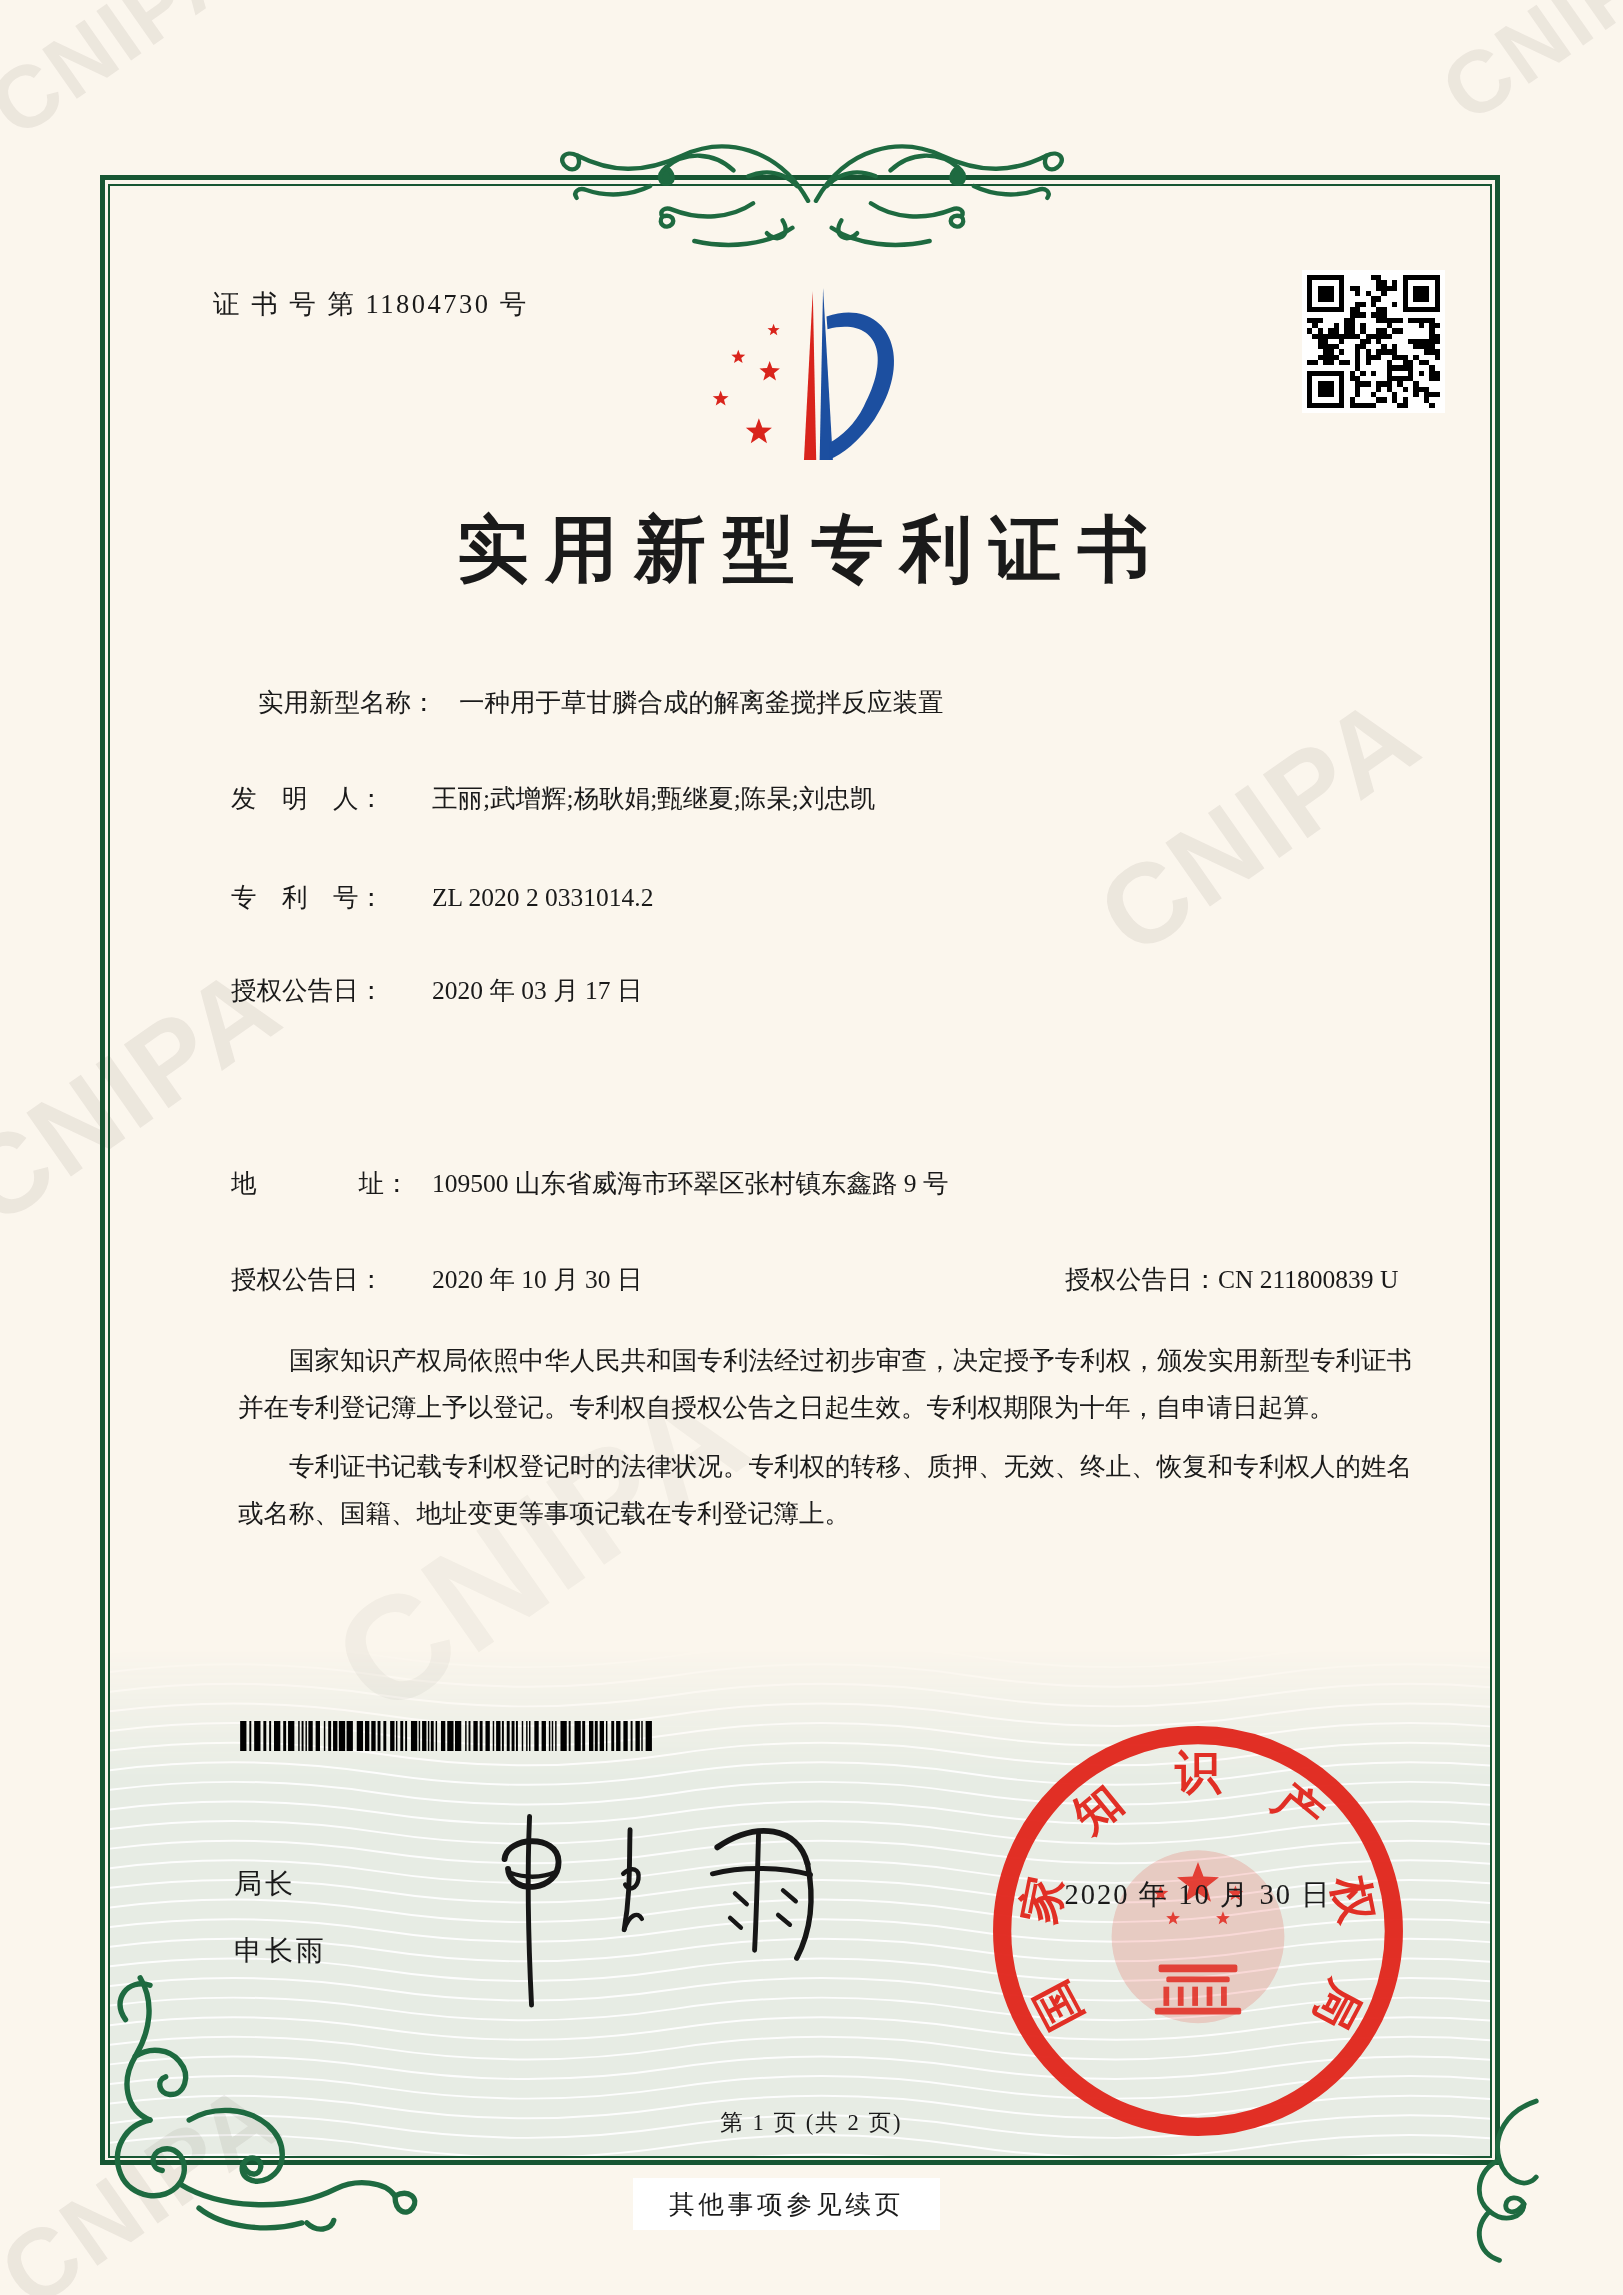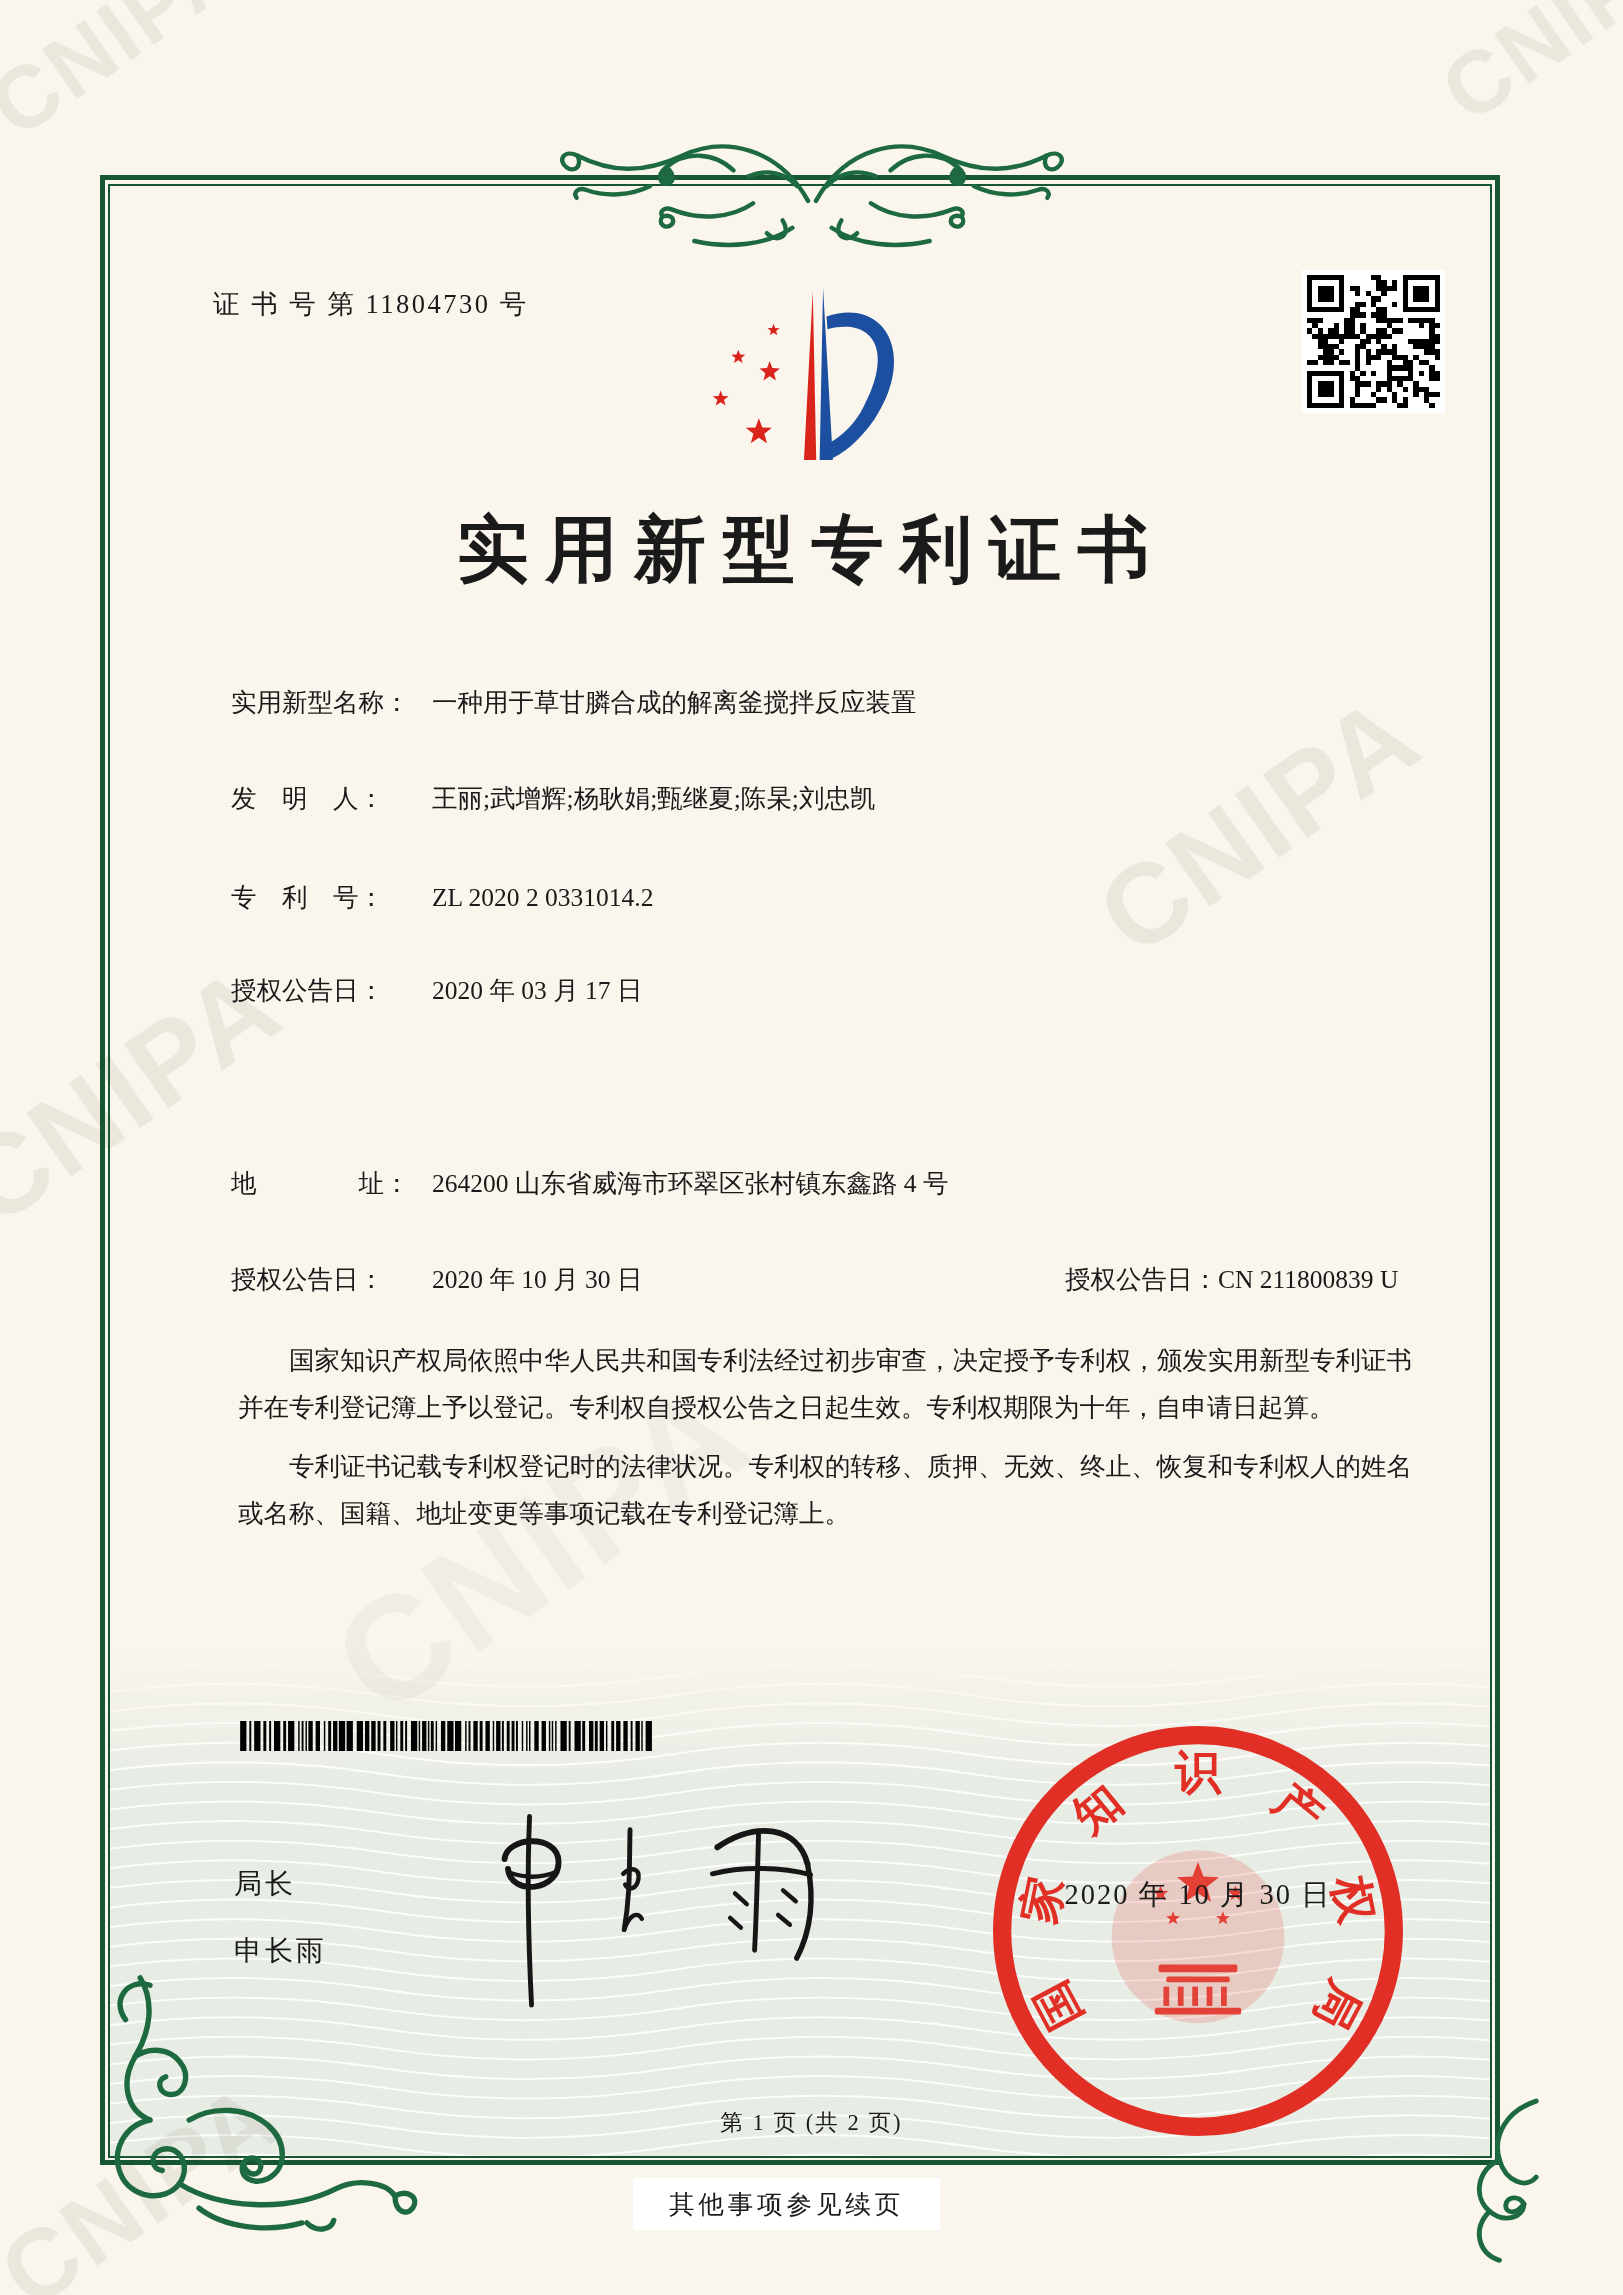--- a/index.html
+++ b/index.html
@@ -377,34 +377,34 @@
         <rect x="19" y="1" width="5" height="5" fill="#fff"></rect>
         <rect x="20" y="2" width="3" height="3" fill="#000"></rect>
         <rect x="0" y="18" width="7" height="7" fill="#000"></rect>
         <rect x="1" y="19" width="5" height="5" fill="#fff"></rect>
         <rect x="2" y="20" width="3" height="3" fill="#000"></rect>
       </svg>
   </div>
 
   <div class="title">实用新型专利证书</div>
 
-  <div class="row" style="top:685px;">
+  <div class="row" style="top:685px;margin-left:27px;">
     <span class="lbl">实用新型名称：</span><span>一种用于草甘膦合成的解离釜搅拌反应装置</span>
   </div>
   <div class="row" style="top:781px;">
     <span class="lbl">发　明　人：</span><span>王丽;武增辉;杨耿娟;甄继夏;陈杲;刘忠凯</span>
   </div>
   <div class="row" style="top:880px;">
     <span class="lbl">专　利　号：</span><span>ZL 2020 2 0331014.2</span>
   </div>
   <div class="row" style="top:973px;">
     <span class="lbl">授权公告日：</span><span>2020 年 03 月 17 日</span>
   </div>
   <div class="row" style="top:1166px;">
-    <span class="lbl">地　　　　址：</span><span>264200 山东省威海市环翠区张村镇东鑫路 4 号</span>
+    <span class="lbl">地　　　　址：</span><span>109500 山东省威海市环翠区张村镇东鑫路 9 号</span>
   </div>
   <div class="row" style="top:1262px;width:1227px;">
     <span class="lbl">授权公告日：</span><span>2020 年 10 月 30 日</span>
     <span class="grant2">
       <span class="lbl2">授权公告日：</span><span>CN 211800839 U</span>
     </span>
   </div>
 
   <div class="body-text">
     <p>国家知识产权局依照中华人民共和国专利法经过初步审查，决定授予专利权，颁发实用新型专利证书并在专利登记簿上予以登记。专利权自授权公告之日起生效。专利权期限为十年，自申请日起算。</p>

